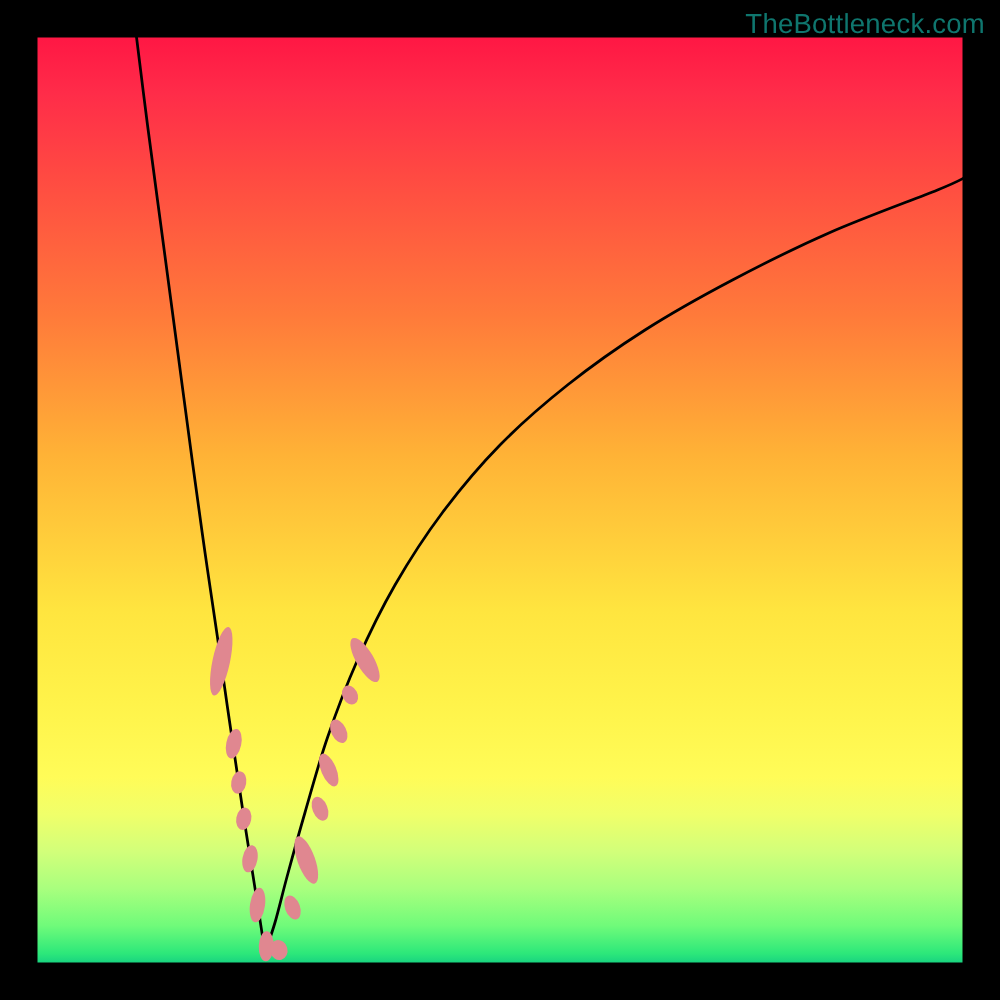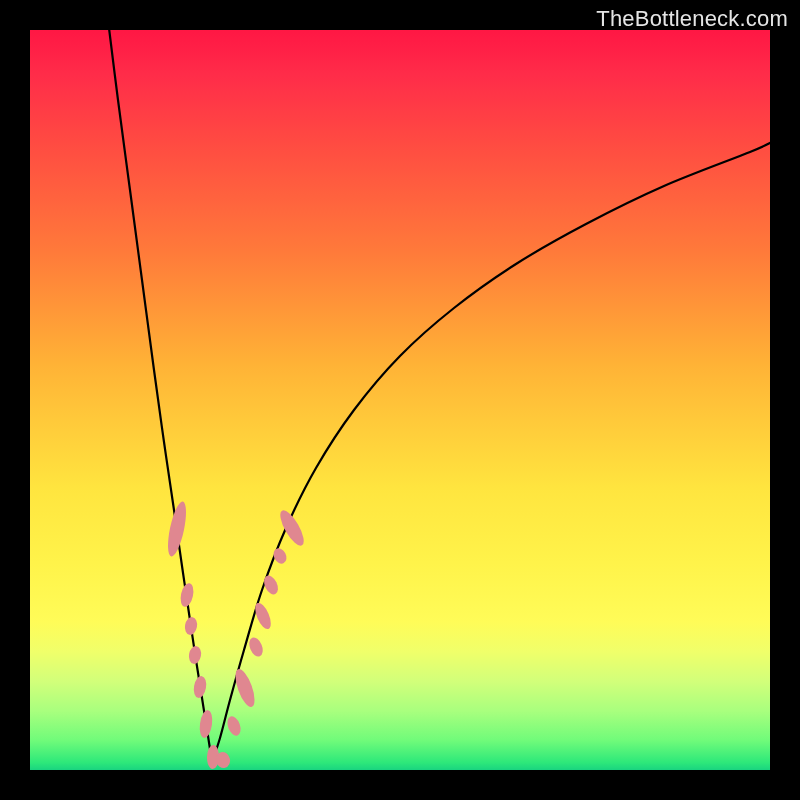--- a/index.html
+++ b/index.html
@@ -11,21 +11,21 @@
     height: 800px;
     background: #000;
   }
 
   .watermark {
     position: absolute;
     right: 12px;
     top: 6px;
     font-family: Arial, Helvetica, sans-serif;
     font-size: 22px;
-    color: #e5e5e5;
+    color: #0f766e;
     font-weight: 400;
     letter-spacing: 0.2px;
     z-index: 10;
   }
 
   .plot {
     position: absolute;
     left: 30px;
     top: 30px;
     width: 740px;

